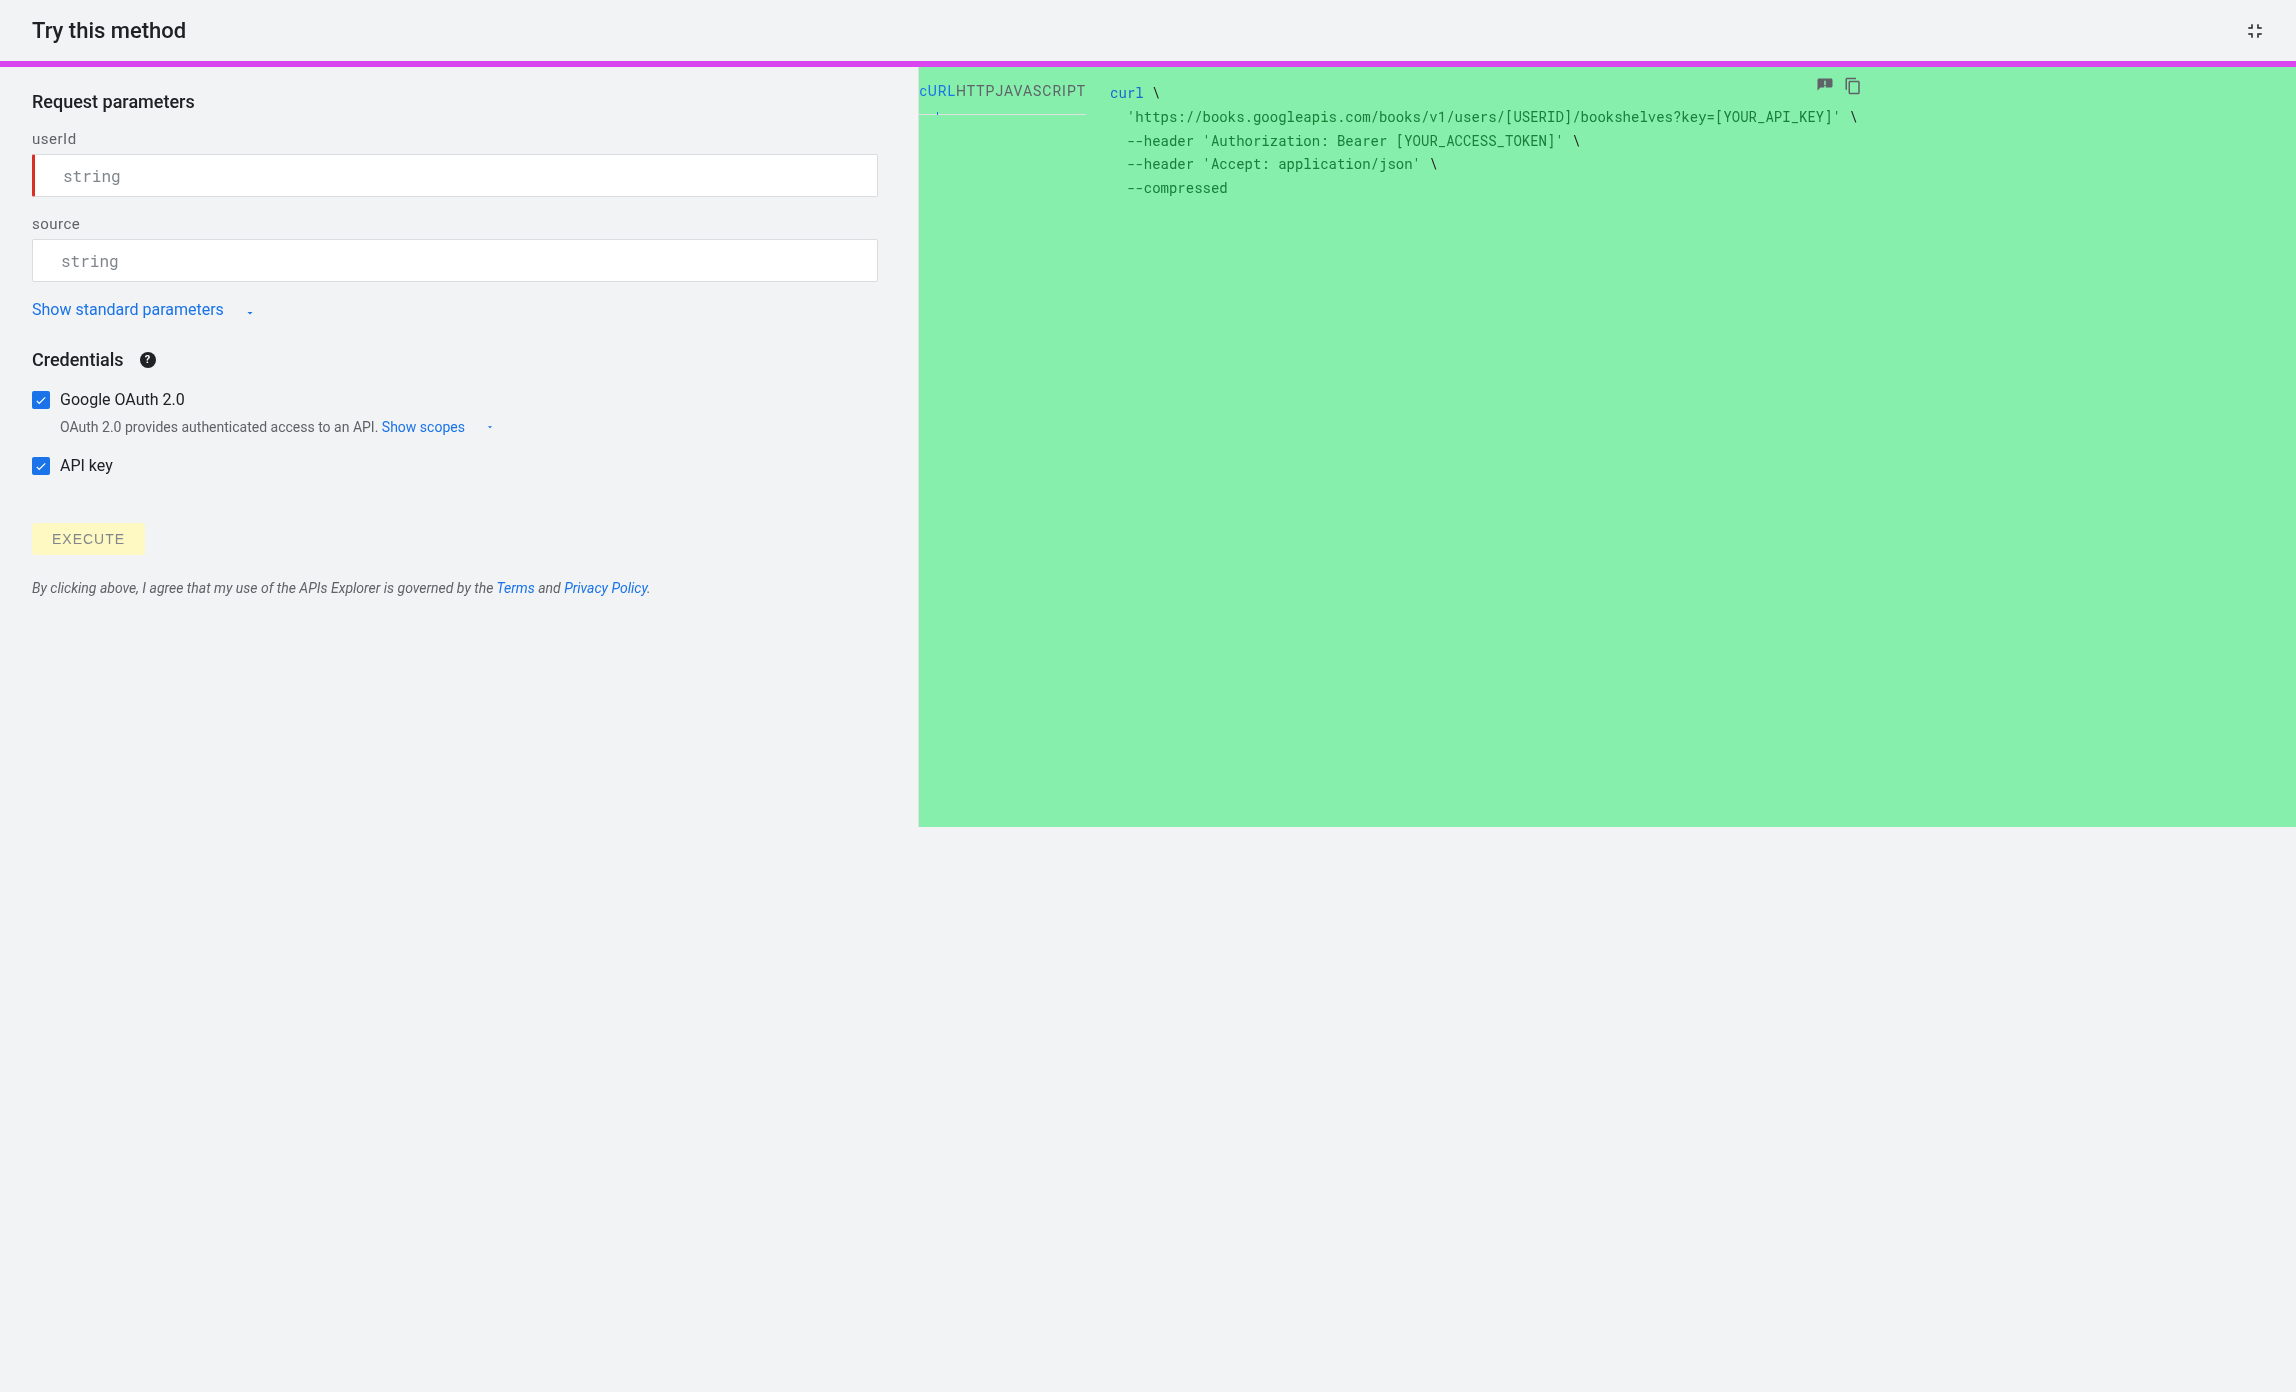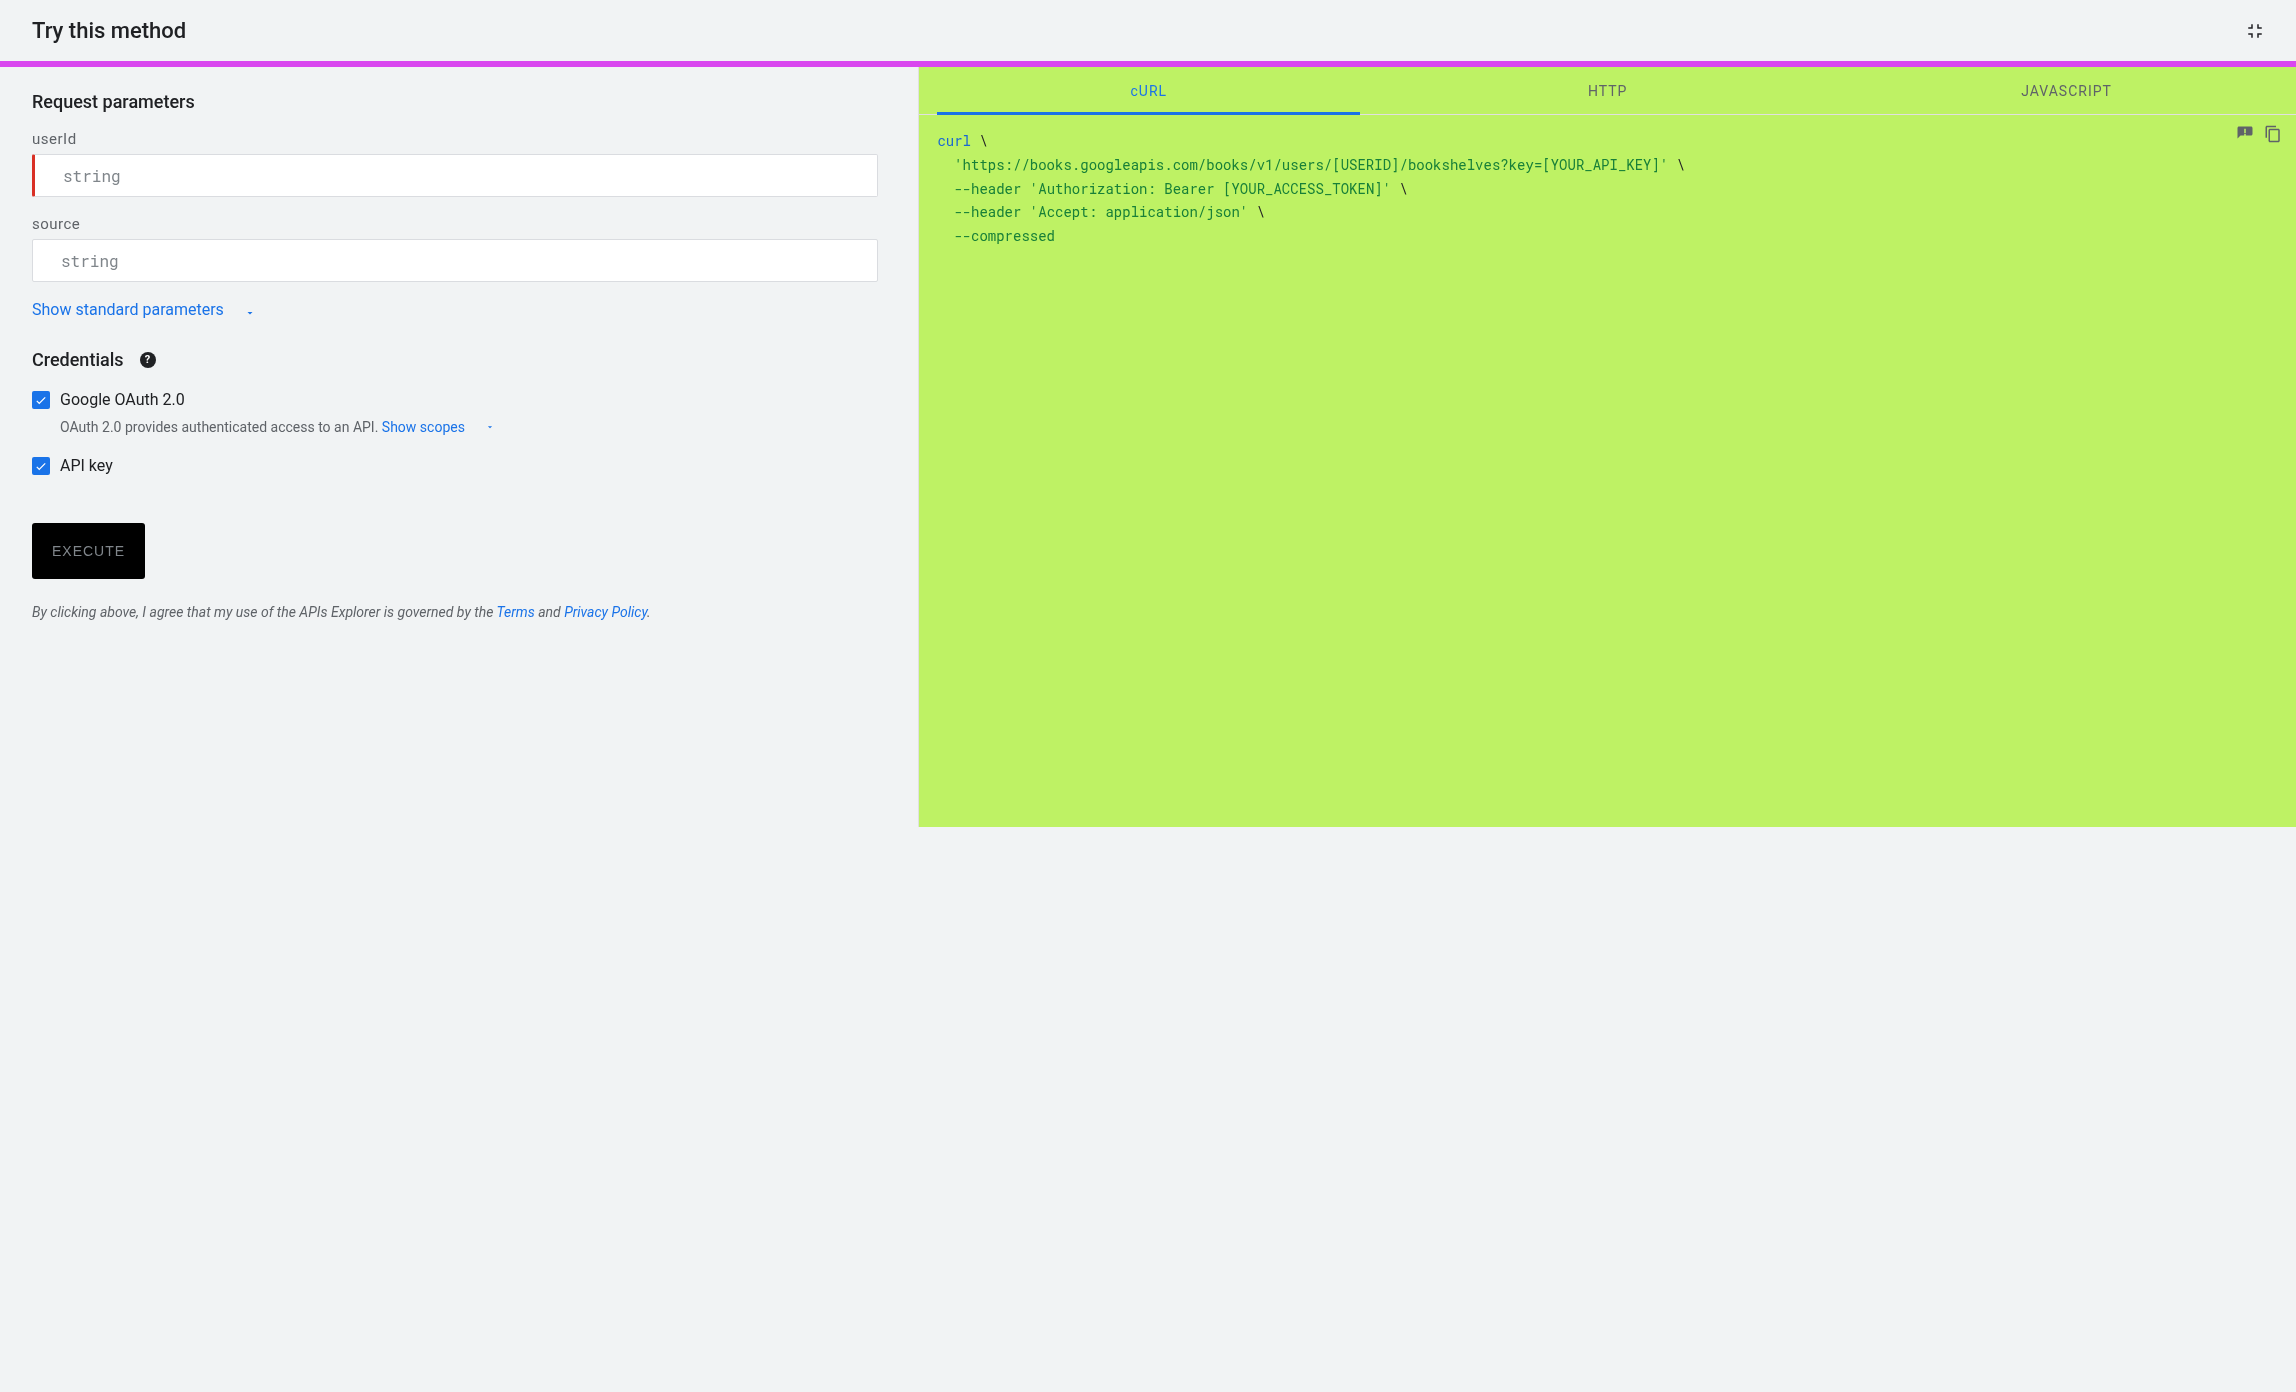--- a/index.html
+++ b/index.html
@@ -28,25 +28,25 @@
     cursor: pointer;
   }
   .fullscreen-icon svg { width: 18px; height: 18px; fill: #202124; }
   .columns { display: flex; width: 100%; }
   .left {
     width: 40%;
     padding: 24px 40px 24px 32px;
   }
   .right {
     width: 60%;
-    background: #bef264;
+    background: #86efac;
     border-left: 1px solid #e0e0e0;
     display: flex;
-    flex-direction: column;
     min-height: 760px;
+    gap: 6px;
   }
   .section-title {
     font-size: 18px;
     font-weight: 500;
     color: #202124;
     margin-bottom: 18px;
   }
   .param-label {
     color: #5f6368;
     letter-spacing: 0.5px;
@@ -130,24 +130,24 @@
   .cred-desc .inline-link {
     color: #1a73e8;
     cursor: pointer;
     display: inline-flex;
     align-items: center;
     gap: 20px;
   }
   .scope-chev svg { width: 10px; height: 10px; fill: #1a73e8; }
   .execute-btn {
     margin-top: 30px;
-    background: #000000;
+    background: #fef9c3;
     color: #80868b;
     border: none;
-    padding: 20px 20px;
+    padding: 8px 20px;
     font-size: 14px;
     letter-spacing: 1px;
     font-weight: 500;
     border-radius: 3px;
     cursor: pointer;
   }
   .disclaimer {
     margin-top: 22px;
     color: #5f6368;
     font-style: italic;

